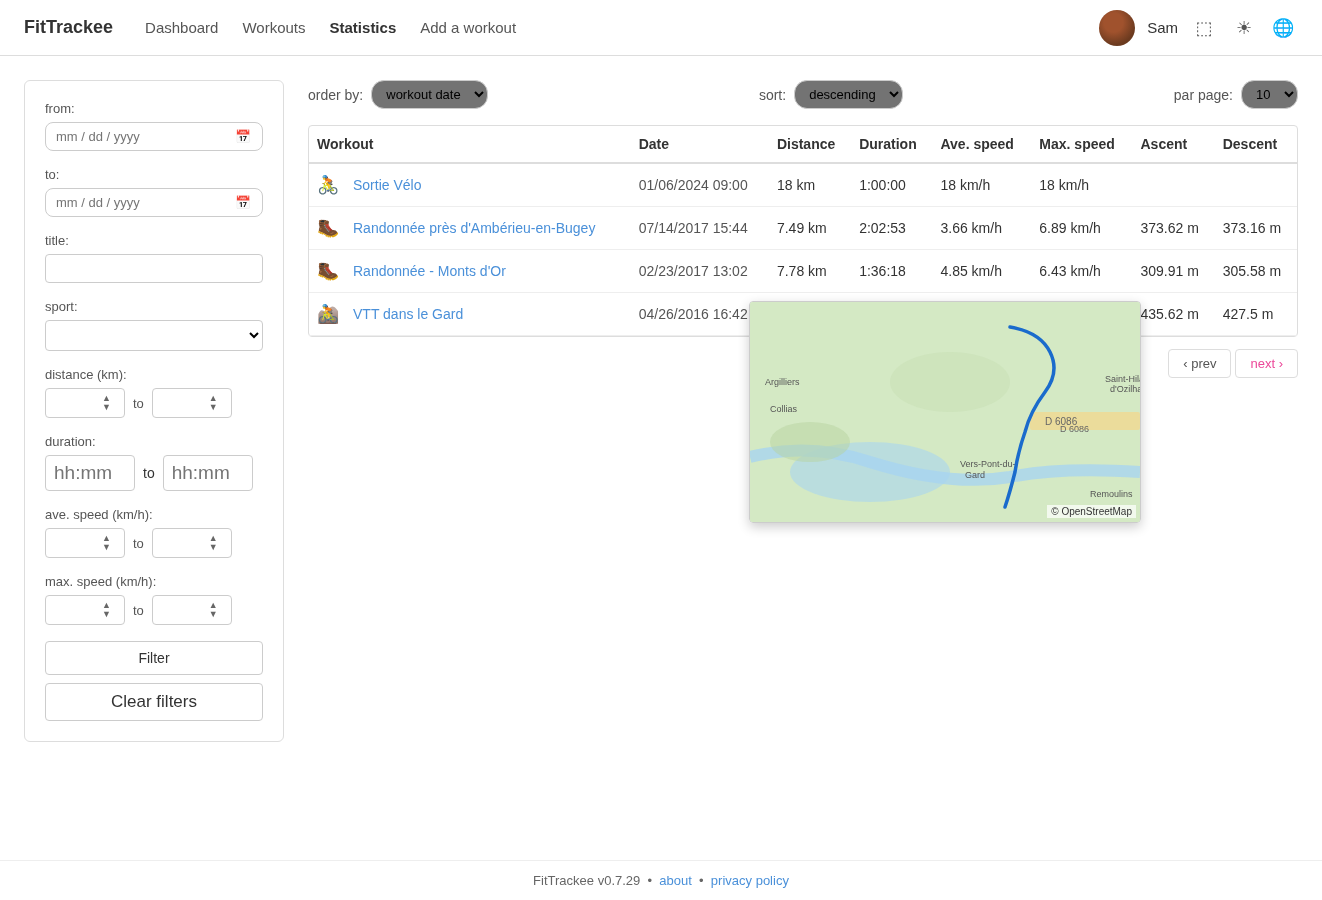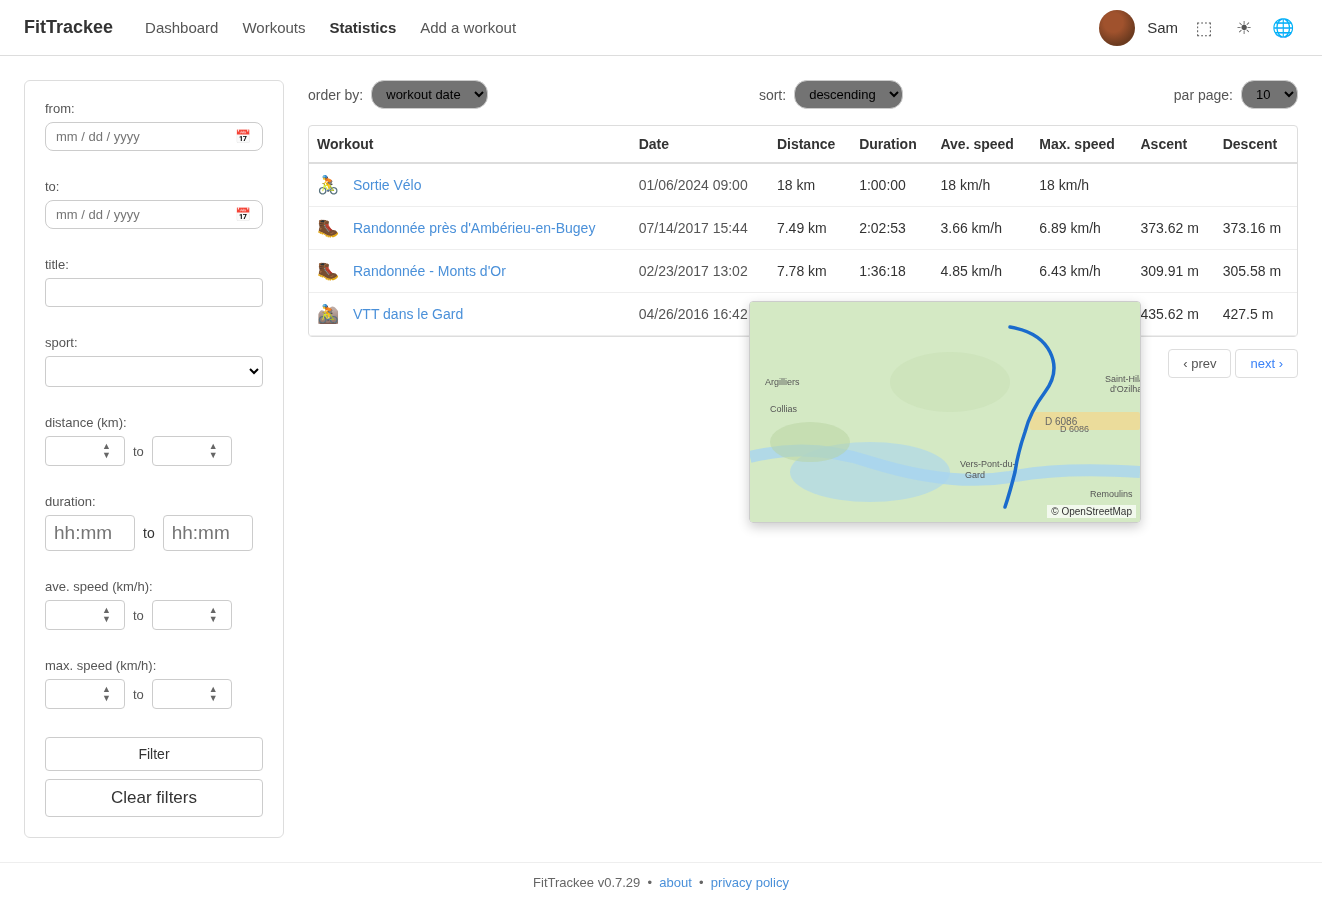--- a/index.html
+++ b/index.html
@@ -17,21 +17,21 @@
     .nav-username { font-size: 15px; color: #333; }
     .nav-icon { width: 28px; height: 28px; display: flex; align-items: center; justify-content: center; cursor: pointer; color: #555; font-size: 18px; }
 
     
     .page { display: flex; padding: 24px; gap: 24px; min-height: calc(100vh - 56px - 40px); }
 
     
     .sidebar { width: 260px; flex-shrink: 0; }
     .filter-card { border: 1px solid #ddd; border-radius: 6px; padding: 20px; background: #fff; }
     .filter-label { font-size: 13px; color: #555; margin-bottom: 6px; display: block; }
-    .filter-group { margin-bottom: 28px; }
+    .filter-group { margin-bottom: 16px; }
     .date-input { width: 100%; border: 1px solid #ccc; border-radius: 8px; padding: 6px 10px; font-size: 13px; color: #aaa; display: flex; align-items: center; justify-content: space-between; background: #fff; }
     .date-input input { border: none; outline: none; font-size: 13px; color: #aaa; width: 100%; background: transparent; }
     .range-row { display: flex; align-items: center; gap: 8px; }
     .range-row span { font-size: 13px; color: #555; }
     .num-input { border: 1px solid #ccc; border-radius: 4px; padding: 5px 4px; font-size: 13px; width: 80px; display: flex; align-items: center; }
     .num-input input { border: none; outline: none; font-size: 13px; width: 100%; background: transparent; }
     .num-input-spin { display: flex; flex-direction: column; }
     .spin-btn { background: none; border: none; cursor: pointer; font-size: 9px; line-height: 1; color: #666; padding: 0 2px; }
     .text-input { width: 100%; border: 1px solid #ccc; border-radius: 4px; padding: 6px 10px; font-size: 13px; }
     .select-input { width: 100%; border: 1px solid #ccc; border-radius: 4px; padding: 6px 10px; font-size: 13px; background: #fff; appearance: auto; }
@@ -344,21 +344,21 @@
             <path d="M260 25 Q290 30 300 50 Q310 70 295 90 Q280 110 275 130 Q268 150 265 170 Q260 190 255 205" fill="none" stroke="#1a6bcc" stroke-width="3.5" stroke-linecap="round" stroke-linejoin="round"></path>
           </svg>
           <div class="osm-attr">© OpenStreetMap</div>
         </div>
       </div>
     </div>
 
     <div style="display:flex; justify-content:flex-end; margin-top:12px;">
       <div style="display:flex; align-items:center; gap:4px;">
         <button style="padding:6px 14px; border:1px solid #ddd; border-radius:4px; background:#fff; color:#555; cursor:pointer; font-size:13px;">‹ prev</button>
-        <button style="padding:6px 14px; border:1px solid #ddd; border-radius:4px; background:#fff; color:#3b82f6; cursor:pointer; font-size:13px;">next ›</button>
+        <button style="padding:6px 14px; border:1px solid #ddd; border-radius:4px; background:#fff; color:#ec4899; cursor:pointer; font-size:13px;">next ›</button>
       </div>
     </div>
   </main>
 
 </div>
 
 <footer>
   <span>FitTrackee</span>
   <span>v0.7.29</span>
   &nbsp;•&nbsp;

